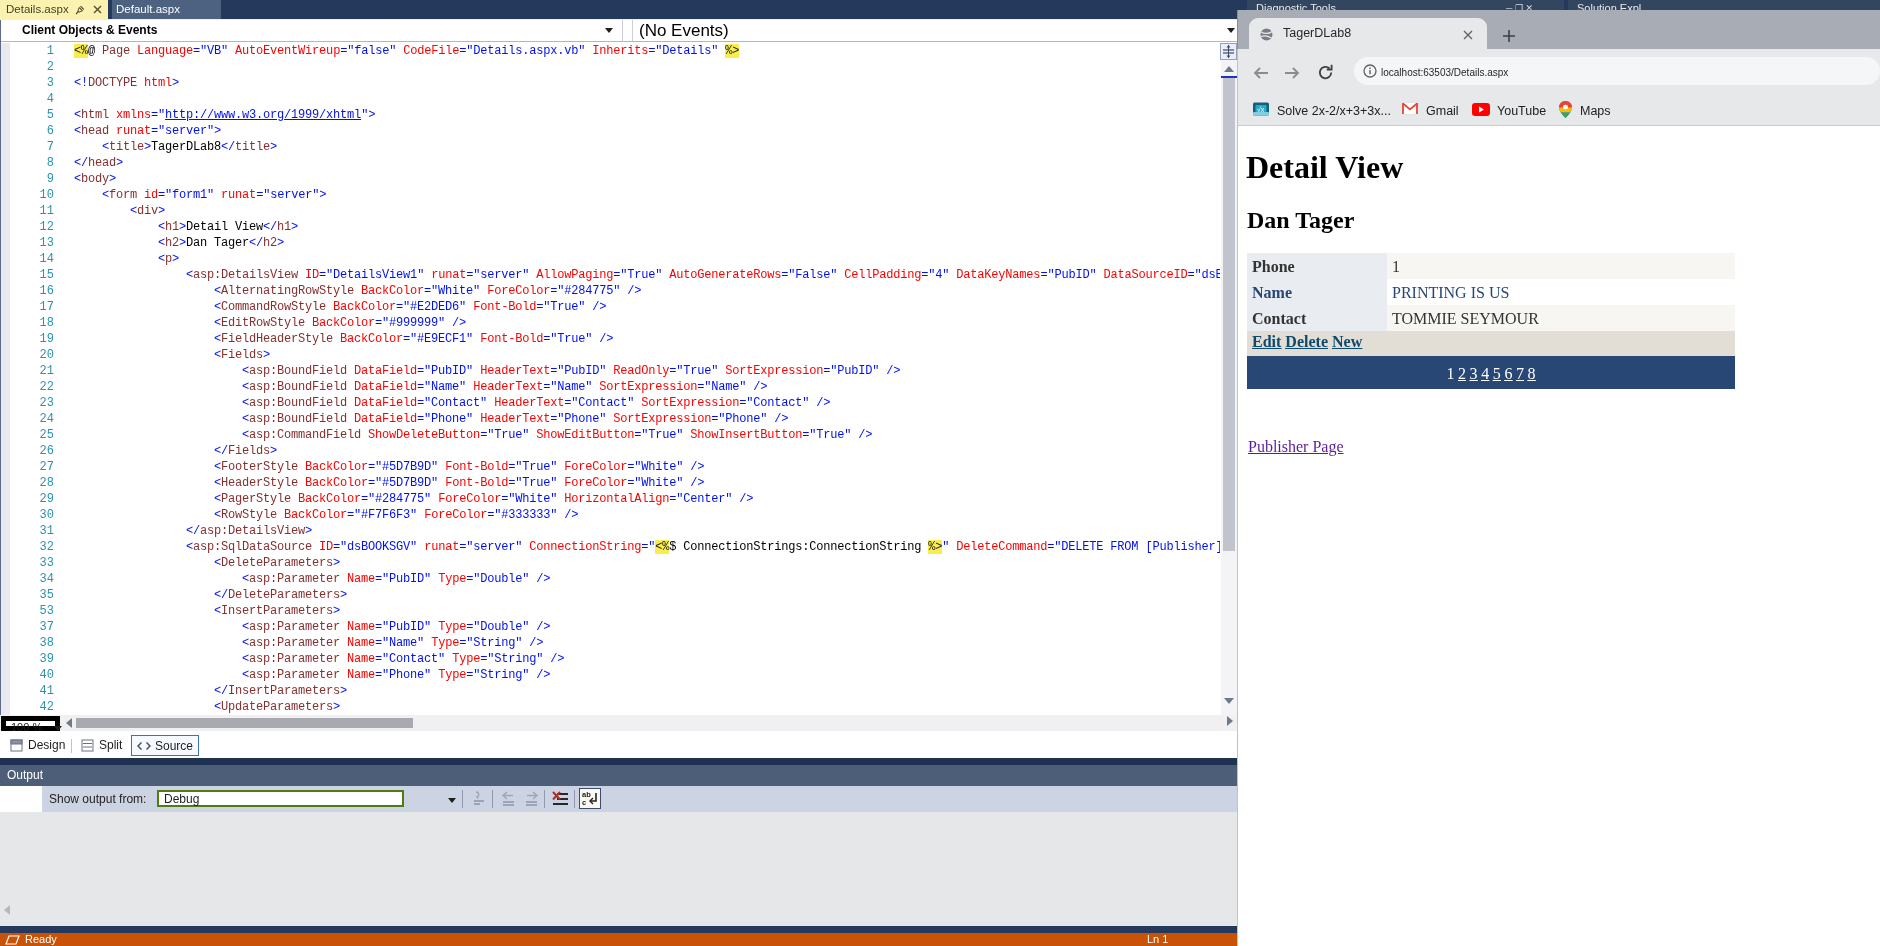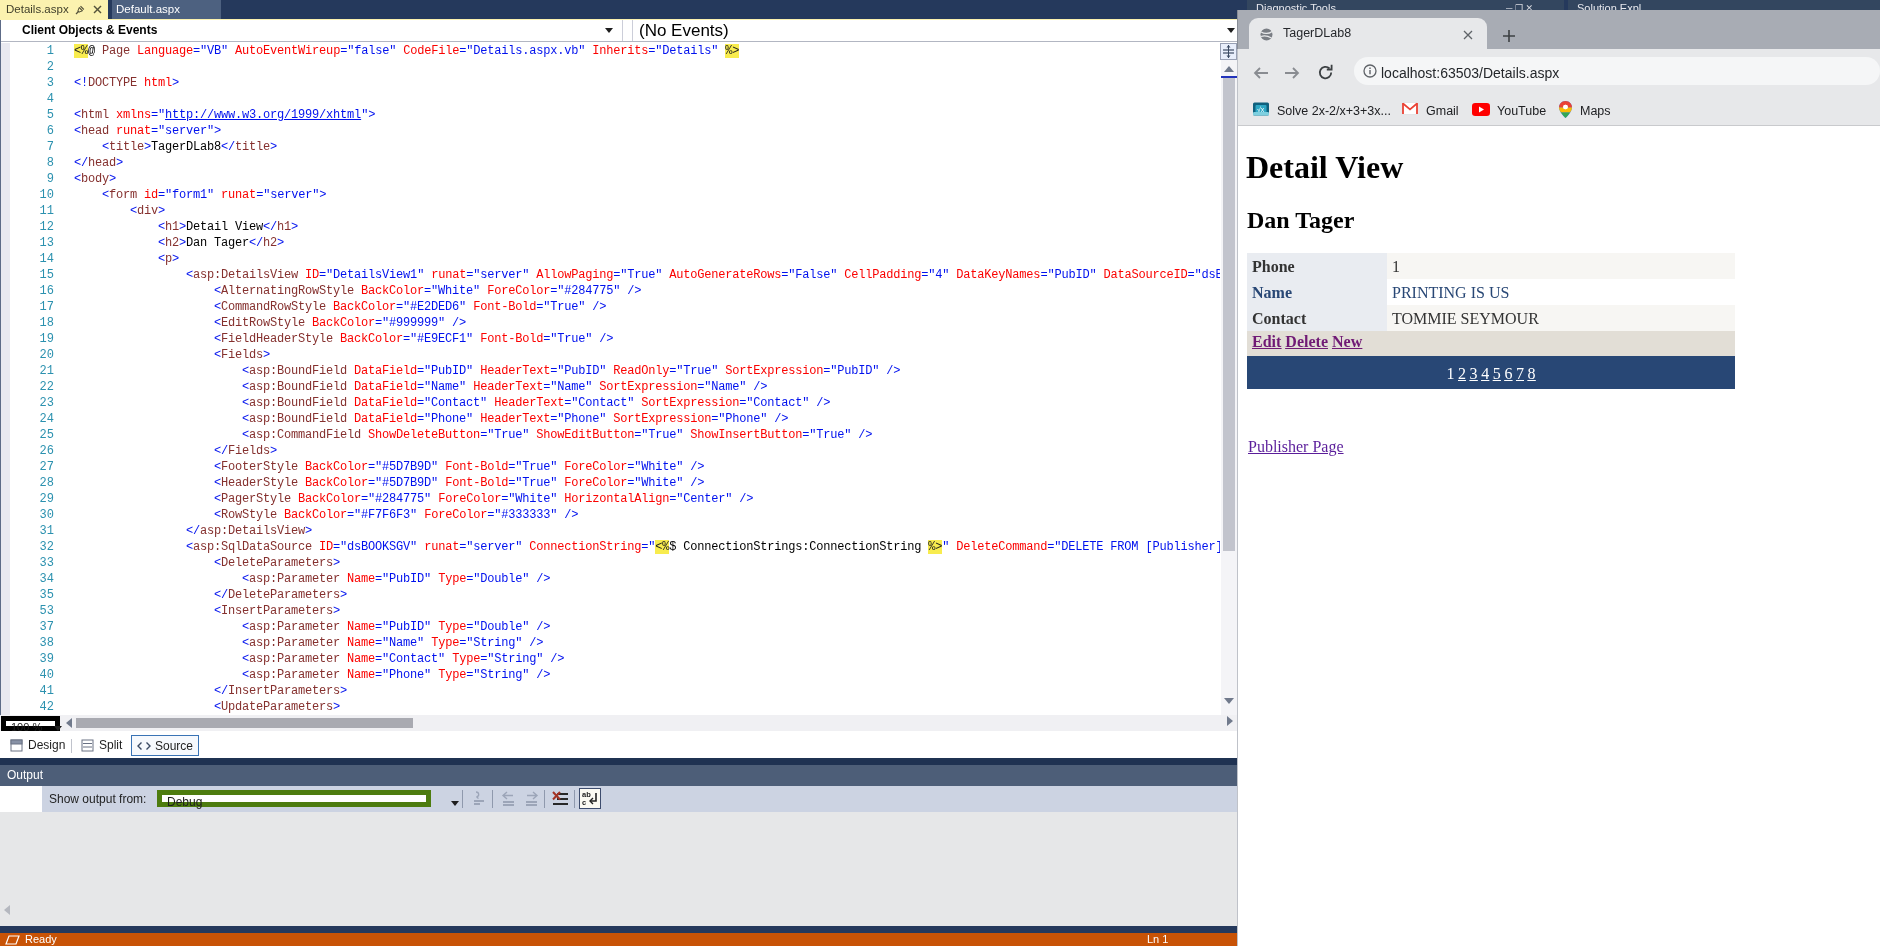--- a/index.html
+++ b/index.html
@@ -58,52 +58,52 @@
   #dssrow { position:absolute; left:0; top:731px; width:1237px; height:29px; background:#fff; }
   #dssrow .itm { position:absolute; top:4px; font-size:12px; line-height:20px; color:#1e1e1e; }
   #srcbox { position:absolute; left:131px; top:4px; width:68px; height:21px;
     border:1px solid #3973b5; background:#f6f9fd; }
   
   #navband1 { position:absolute; left:0; top:758px; width:1237px; height:7px; background:#1f3252; }
   #outtitle { position:absolute; left:0; top:765px; width:1237px; height:21px; background:#4d5e78;
     color:#fff; font-size:12px; line-height:21px; padding-left:7px; }
   #outtools { position:absolute; left:0; top:786px; width:1237px; height:26px; background:#ccd3e2;margin-left:42px; }
   #outtools .lbl { position:absolute; left:7px; top:0; font-size:12px; line-height:26px; color:#1e1e1e; }
-  #debugbox { position:absolute; left:115px; top:4px; width:274px; height:17px; background:#fff;
-    border:5px solid #4d7c0f; font-size:12px; line-height:15px; color:#1e1e1e; padding-left:5px; }
+  #debugbox { position:absolute; left:115px; top:4px; width:247px; height:17px; background:#fff;
+    border:2px solid #4d7c0f; font-size:12px; line-height:15px; color:#1e1e1e; padding-left:5px; }
   #outbody { position:absolute; left:0; top:812px; width:1237px; height:114px; background:#e6e7e8; }
   #navband2 { position:absolute; left:0; top:926px; width:1237px; height:7px; background:#25395c; }
   #statusbar { position:absolute; left:0; top:933px; width:1237px; height:13px; background:#c85306;
     color:#fff; font-size:11px; line-height:13px; }
   
   #brw { position:absolute; left:1237px; top:10px; width:643px; height:936px; background:#fff; border-left:1px solid #bfc2c9; }
   #topbehind { position:absolute; left:1237px; top:0; width:643px; height:10px; background:#25395c; }
   #brwtabs { position:absolute; left:1237px; top:10px; width:643px; height:39px; background:#a8acb4;
     border-left:1px solid #888d96; }
   #btab { position:absolute; left:1249px; top:18px; width:238px; height:31px; background:#e7e8ea;
     border-radius:9px 9px 0 0; font-size:12.5px; color:#26282c; }
   #brwbar { position:absolute; left:1238px; top:49px; width:642px; height:41px; background:#e7e8ea; }
   #addrpill { position:absolute; left:1354px; top:57px; width:526px; height:28px; background:#f5f6f7;
-    border-radius:14px; font-size:14px; color:#24272b; line-height:28px; }
+    border-radius:14px; font-size:10px; color:#24272b; line-height:28px; }
   #bkbar { position:absolute; left:1238px; top:90px; width:642px; height:36px; background:#e7e8ea;
     border-bottom:1px solid #c9cacd; font-size:12.5px; color:#202124; }
   #bkbar .bi { position:absolute; top:3px; line-height:36px; }
   #content { position:absolute; left:1238px; top:127px; width:642px; height:819px; background:#fff;
     font-family:"Liberation Serif", serif; }
   #h1t { position:absolute; left:1246px; top:151px; font-family:"Liberation Serif",serif; font-size:32px; font-weight:bold;
     line-height:32px; color:#000; }
   #h2t { position:absolute; left:1247px; top:208px; font-family:"Liberation Serif",serif; font-size:24px; font-weight:bold;
     line-height:24px; color:#000; }
   #dtable { position:absolute; left:1247px; top:253px; width:488px; font-size:16px; font-family:"Liberation Serif",serif; }
   .trow { position:relative; width:100%; }
   .hc { position:absolute; left:0; top:0; width:140px; height:100%; background:#e9ecf1;
     font-weight:bold; padding:5px 4px 4px 5px; }
   .vc { position:absolute; left:140px; top:0; right:0; height:100%; padding:5px 4px 4px 5px; }
   #cmdrow { height:25px; background:#e2ded6; font-weight:bold; padding:2px 0 0 5px; }
-  #cmdrow a { color:#701a75;text-align:center; }
+  #cmdrow a { color:#0c4a6e;text-align:center; }
   #pagerrow { height:33px; background:#284775; color:#fff; text-align:center;
     line-height:36px; }
   #pagerrow a, #pagerrow s { padding:0 1.8px; }
   #publink { position:absolute; left:1248px; top:438px; font-size:16px; color:#5a1d9a; font-family:"Liberation Serif",serif; }
   a { color:inherit; }
 </style>
 </head>
 <body>
 <div id="vs">
 

